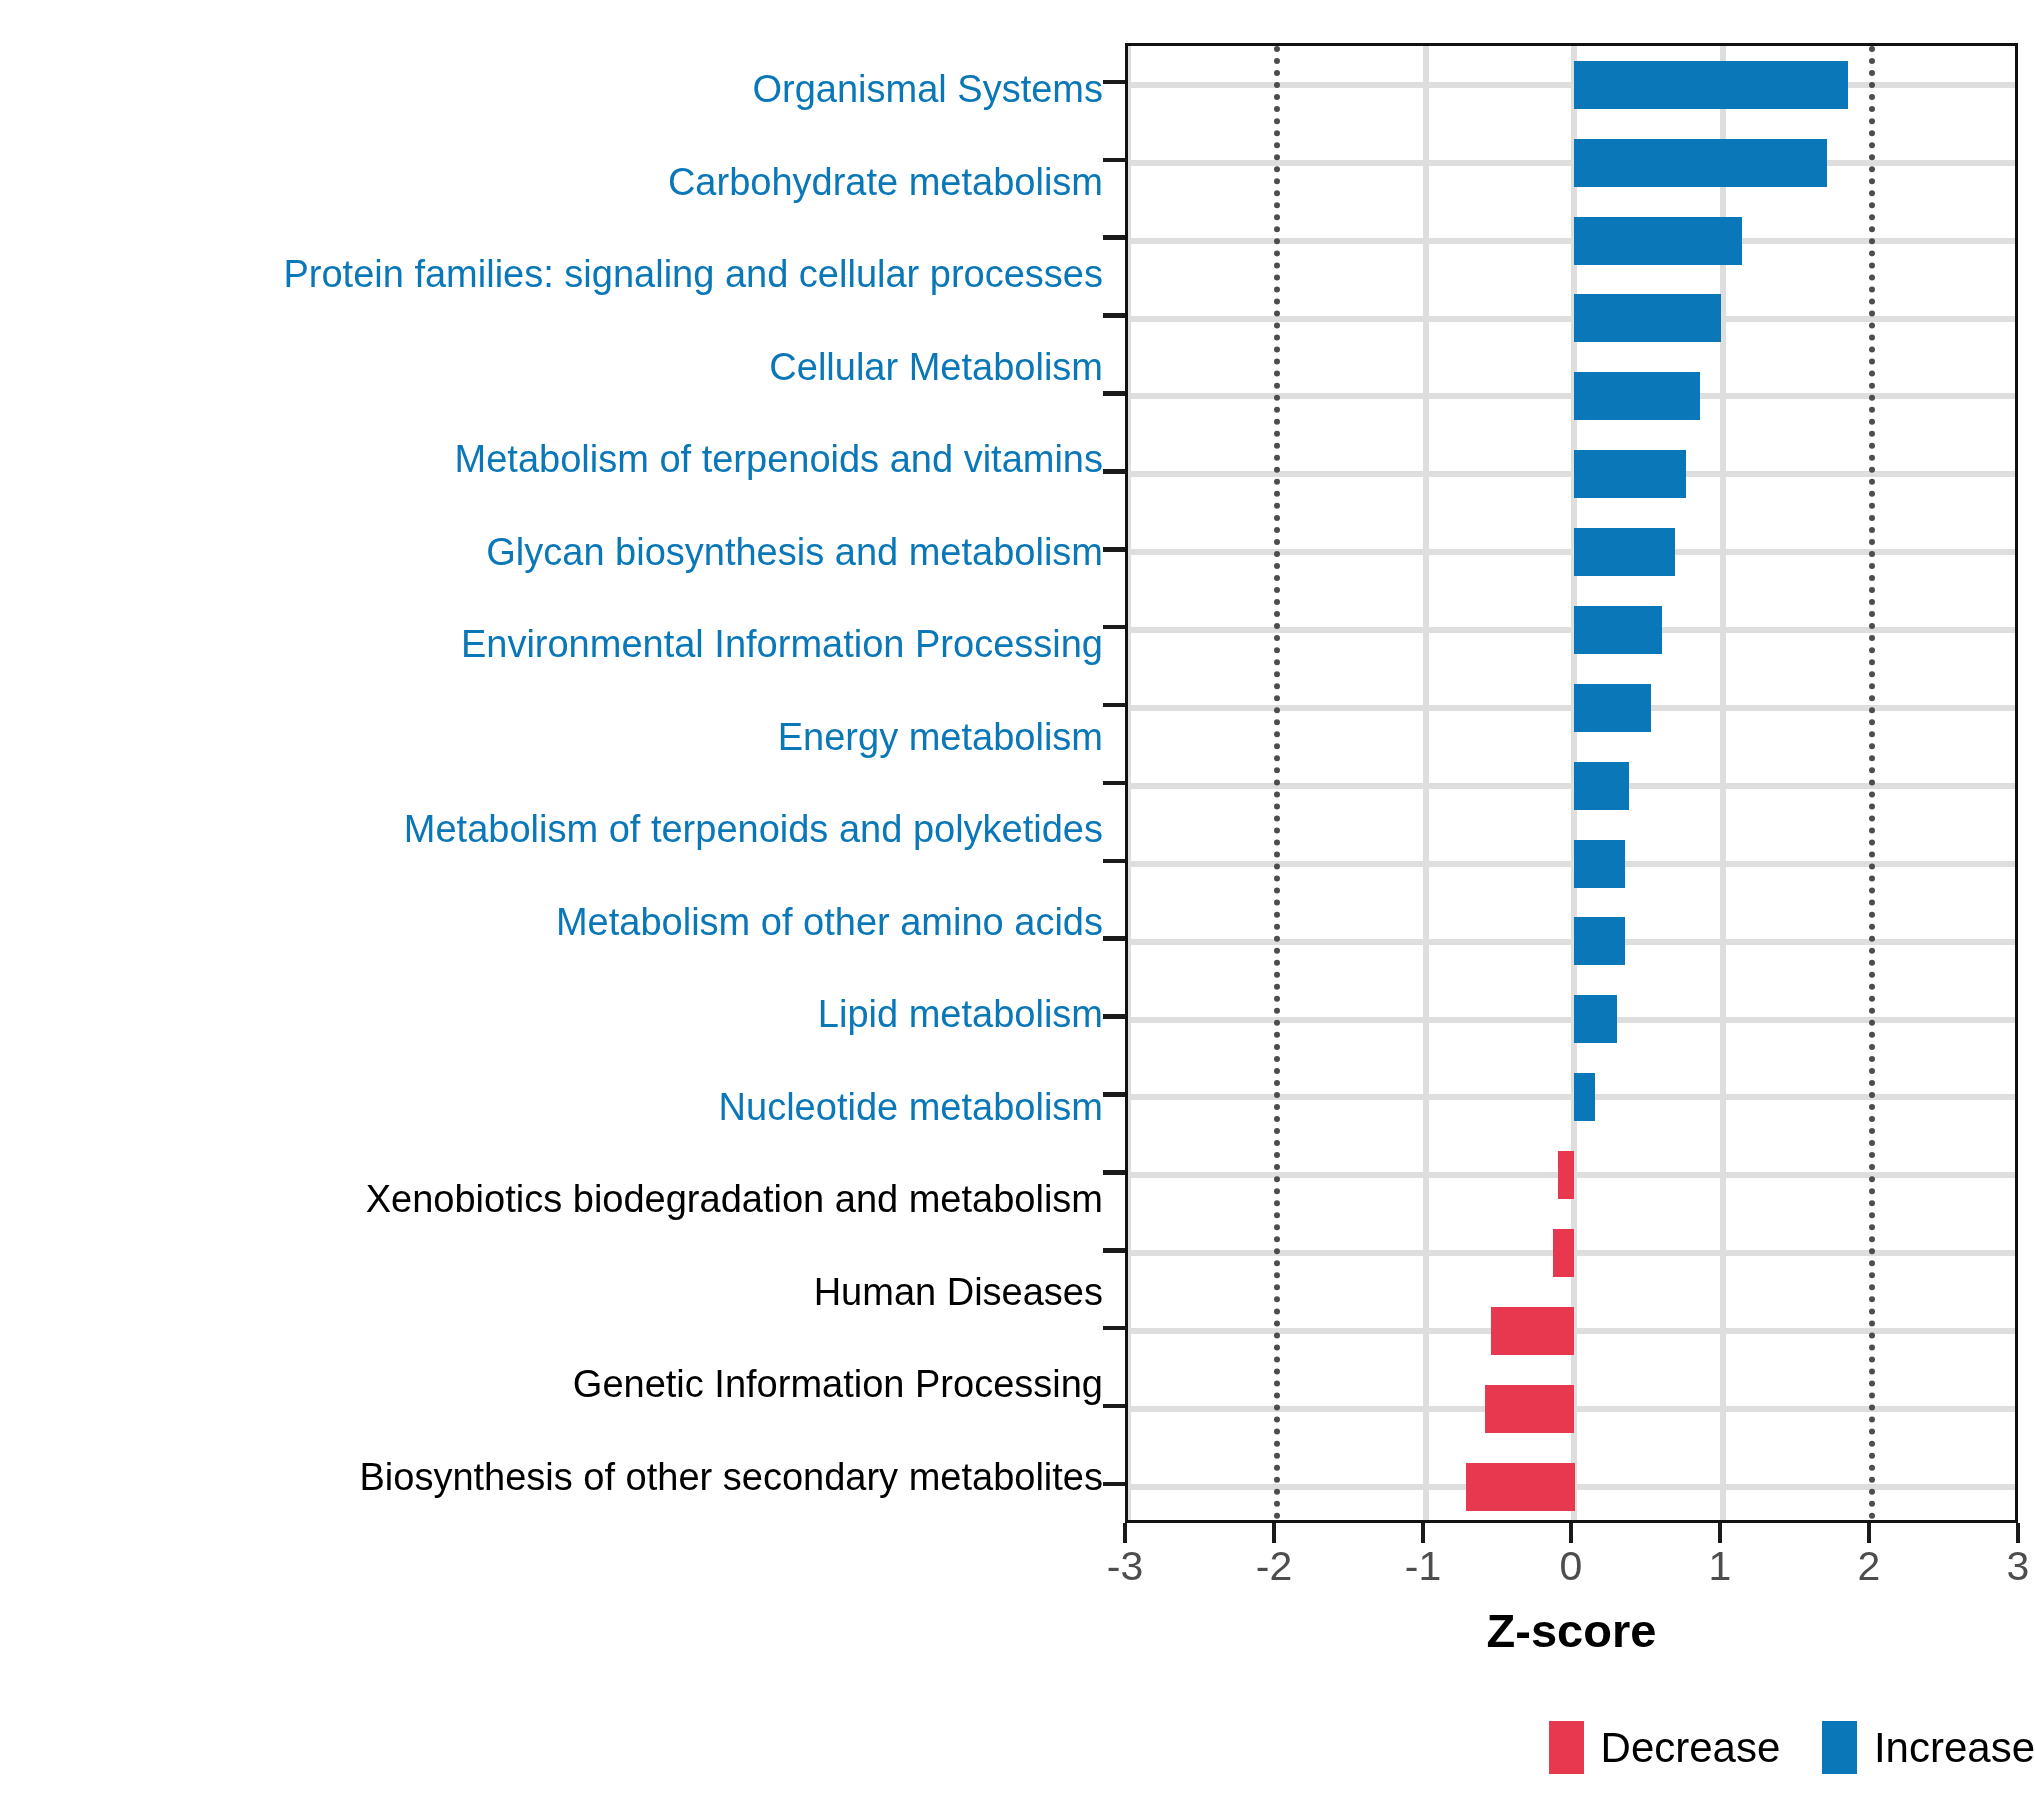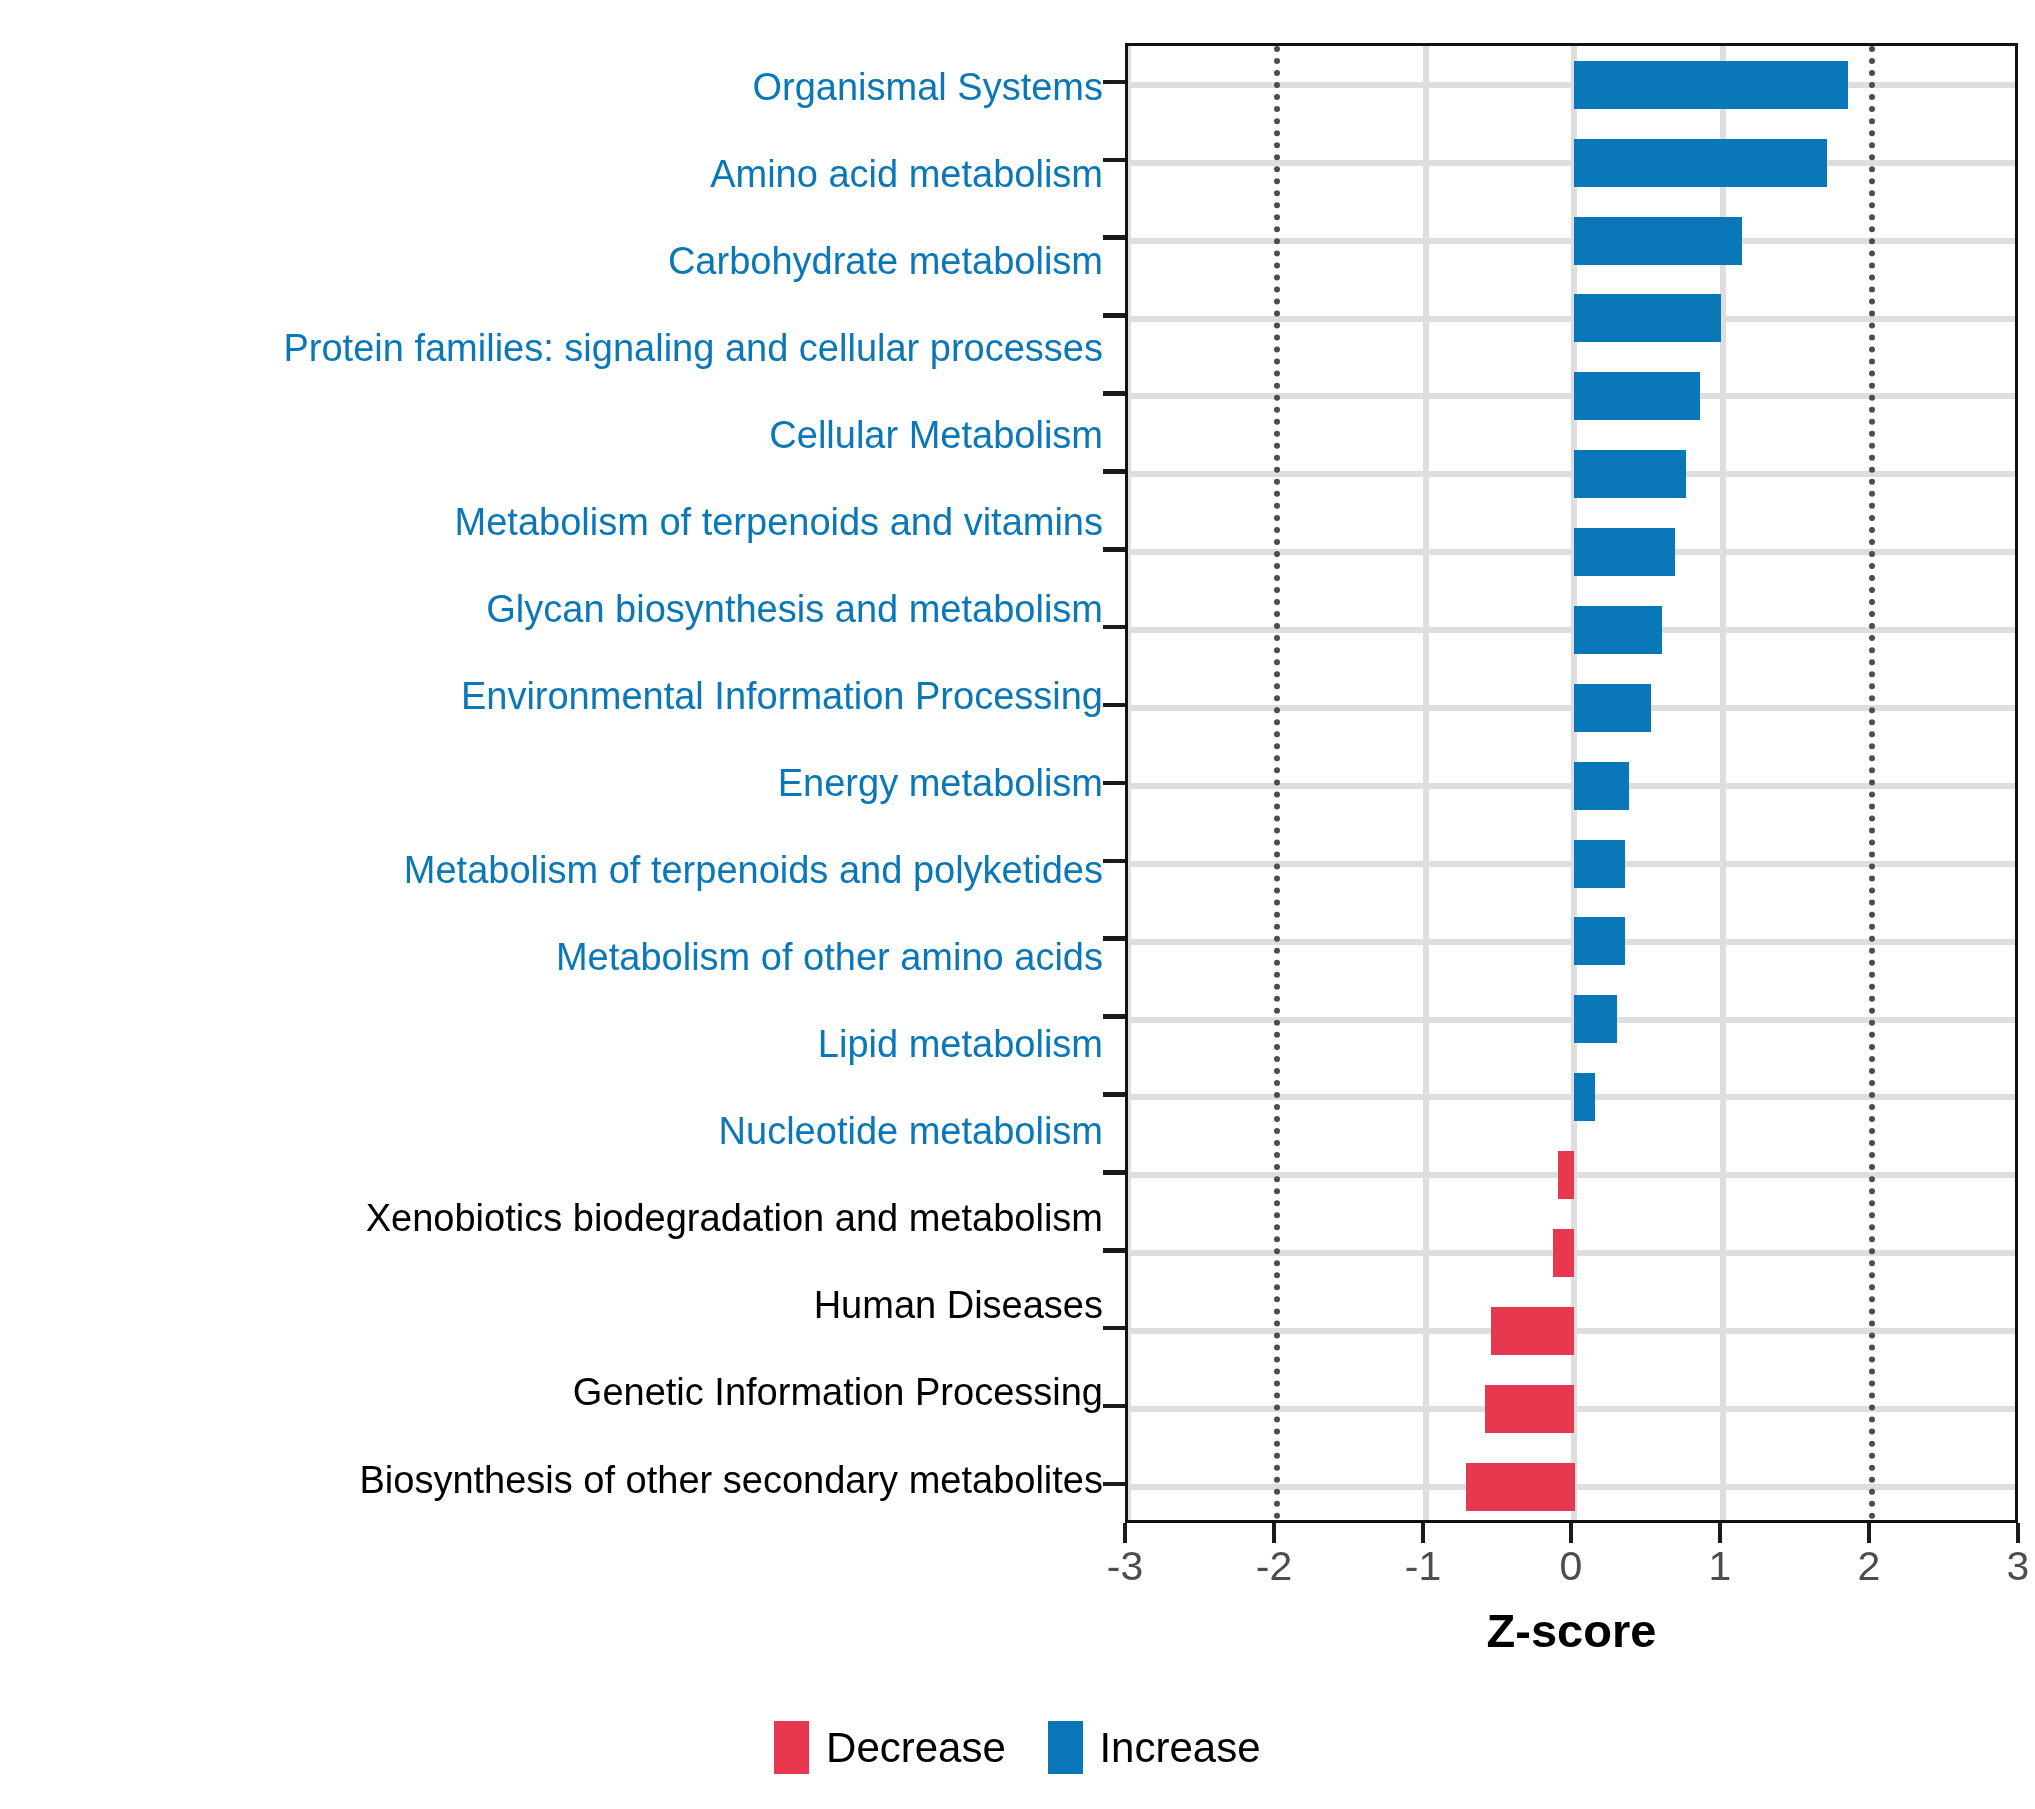--- a/index.html
+++ b/index.html
@@ -163,21 +163,21 @@
     line-height: 1;
   }
 
   
   #legend {
     position: absolute;
     left: 0;
     top: 1721px;
     width: 2035px;
     display: flex;
-    justify-content: center;
+    justify-content: flex-end;
     align-items: center;
     gap: 42px;
   }
   .legend-item {
     display: flex;
     align-items: center;
     gap: 16.6px;
   }
   .legend-swatch {
     width: 35px;
@@ -191,23 +191,20 @@
   }
 </style>
 </head>
 <body>
 
 <div id="figure">
 
   <div id="labels">
       <div class="label-row">
         <span class="label-text up">Organismal Systems</span>
-      </div>
-      <div class="label-row">
-        <span class="label-text up">Amino acid metabolism</span>
       </div>
       <div class="label-row">
         <span class="label-text up">Carbohydrate metabolism</span>
       </div>
       <div class="label-row">
         <span class="label-text up">Protein families: signaling and cellular processes</span>
       </div>
       <div class="label-row">
         <span class="label-text up">Cellular Metabolism</span>
       </div>

